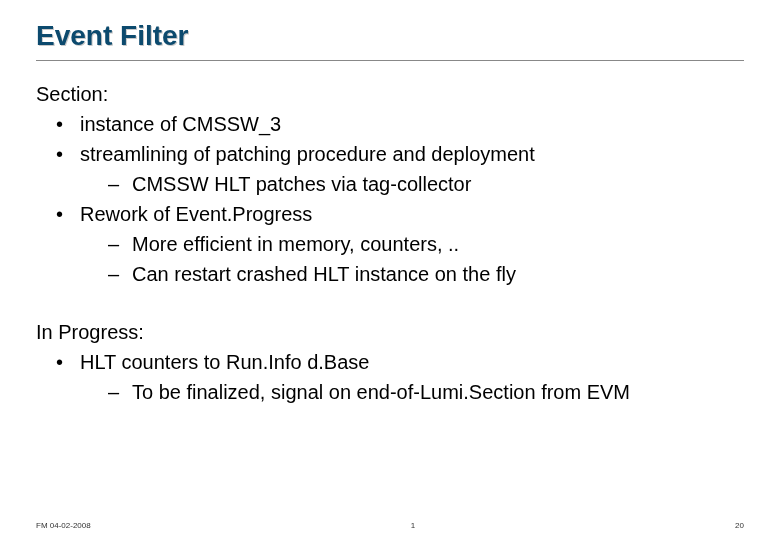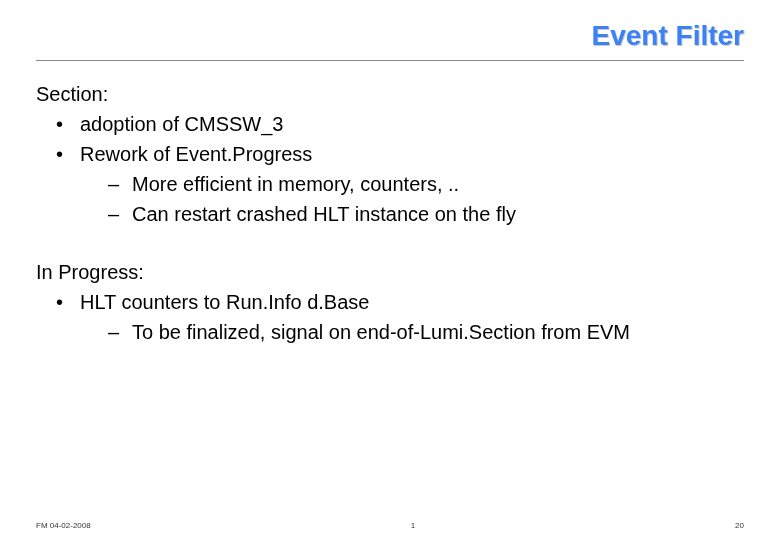--- a/index.html
+++ b/index.html
@@ -1,18 +1,18 @@
 <!DOCTYPE html>
 <html><head>
 <meta charset="utf-8">
 <style>
   * { margin: 0; padding: 0; box-sizing: border-box; }
   html, body { width: 780px; height: 540px; background: #fff; font-family: Arial, Helvetica, sans-serif; }
   .slide { width: 780px; height: 540px; position: relative; padding: 20px 36px 0 36px; }
-  .title { text-align: right; font-size: 28px; font-weight: bold; color: #3b82f6; text-shadow: 1px 1px 0 #c8c8c8; padding-bottom: 8px; }
+  .title { text-align: left; font-size: 28px; font-weight: bold; color: #0c4a6e; text-shadow: 1px 1px 0 #c8c8c8; padding-bottom: 8px; }
   .rule { border: none; border-top: 1px solid #888; margin: 0 0 18px 0; }
   .body { font-size: 20px; color: #000; line-height: 1.5; }
   .section-label { margin-bottom: 0; }
   .section-label.second { margin-top: 28px; }
   ul.bullets { list-style: none; margin-left: 20px; }
   ul.bullets > li { position: relative; padding-left: 24px; }
   ul.bullets > li::before { content: "•"; position: absolute; left: 0; top: 0; }
   ul.dashes { list-style: none; margin-left: 28px; }
   ul.dashes > li { position: relative; padding-left: 24px; }
   ul.dashes > li::before { content: "–"; position: absolute; left: 0; top: 0; }
@@ -25,21 +25,29 @@
 <div class="slide">
 
   <div class="title">Event Filter</div>
   <hr class="rule">
 
   <div class="body">
 
     <div class="section-label">Section:</div>
     <ul class="bullets">
       <li>
-        <span>adoption of CMSSW_3</span>
+        <span>instance of CMSSW_3</span>
+      </li>
+      <li>
+        <span>streamlining of patching procedure and deployment</span>
+        <ul class="dashes">
+          <li>
+            <span>CMSSW HLT patches via tag-collector</span>
+          </li>
+        </ul>
       </li>
       <li>
         <span>Rework of Event.Progress</span>
         <ul class="dashes">
           <li>
             <span>More efficient in memory, counters, ..</span>
           </li>
           <li>
             <span>Can restart crashed HLT instance on the fly</span>
           </li>

